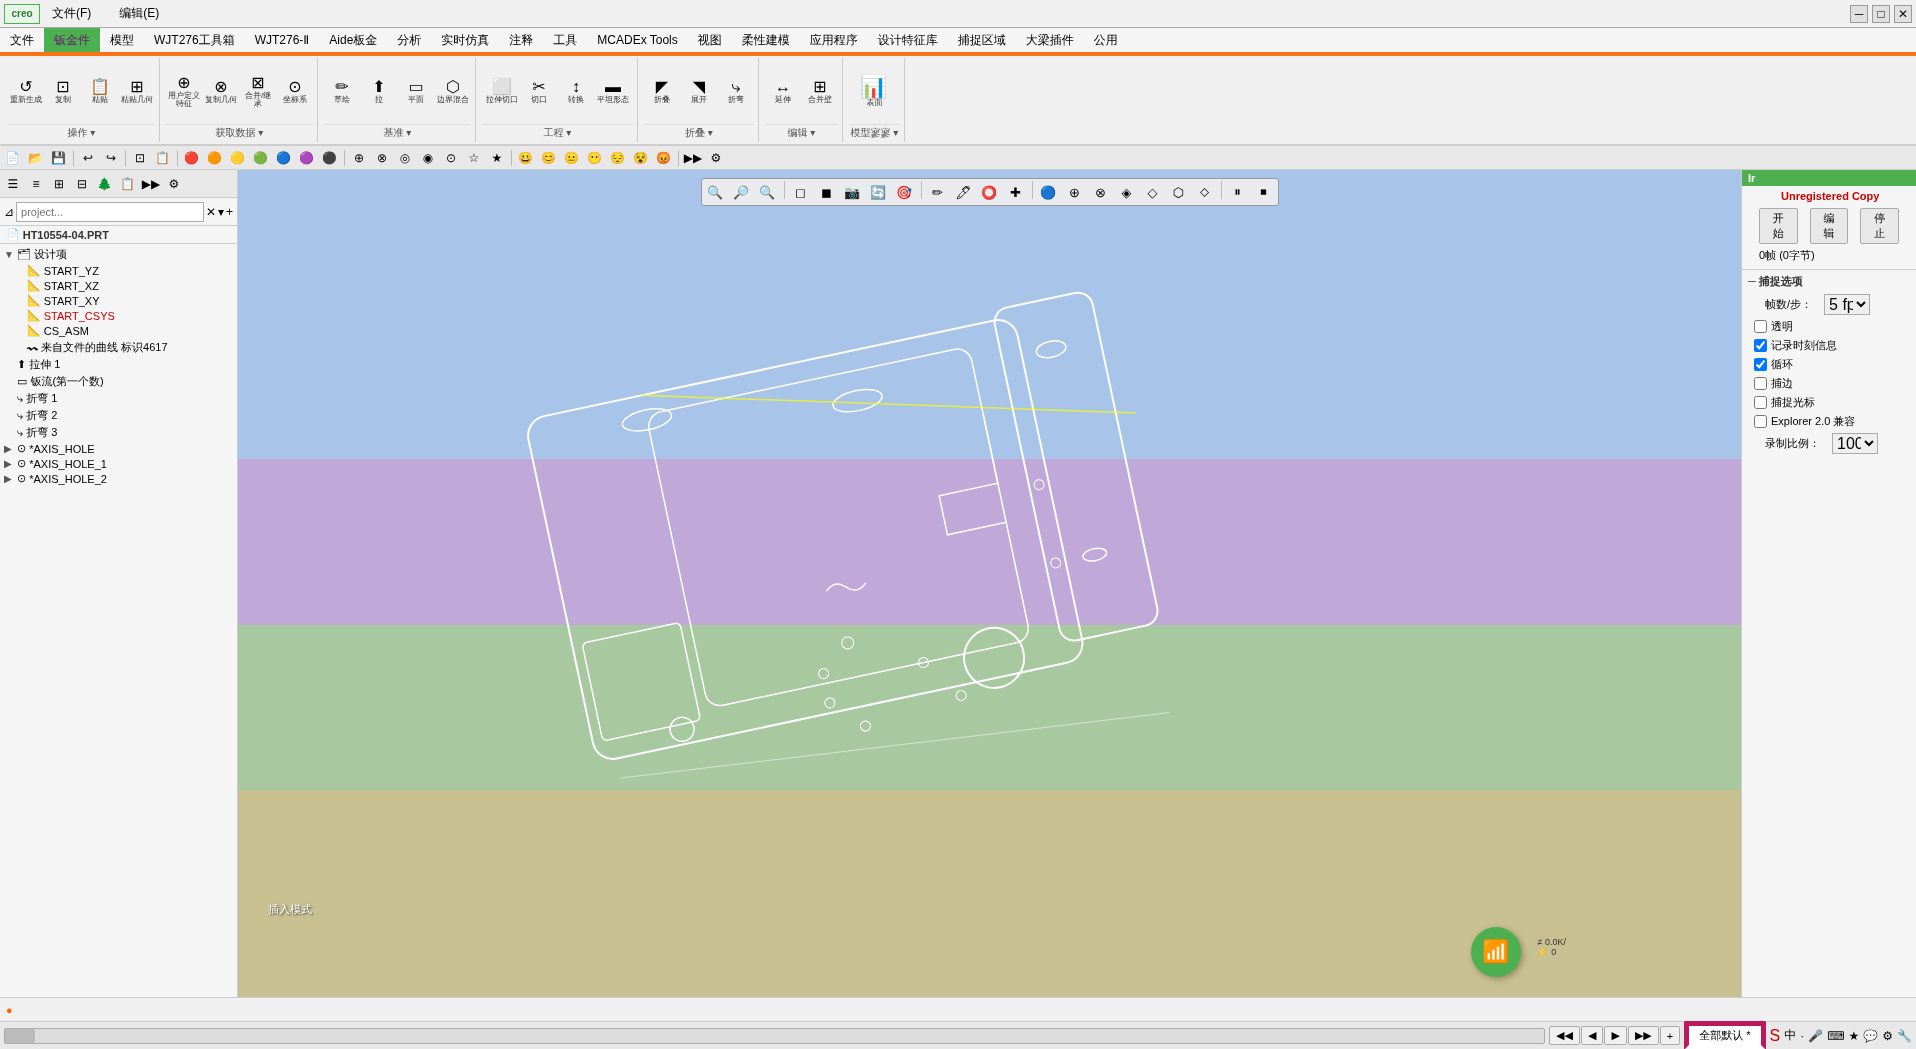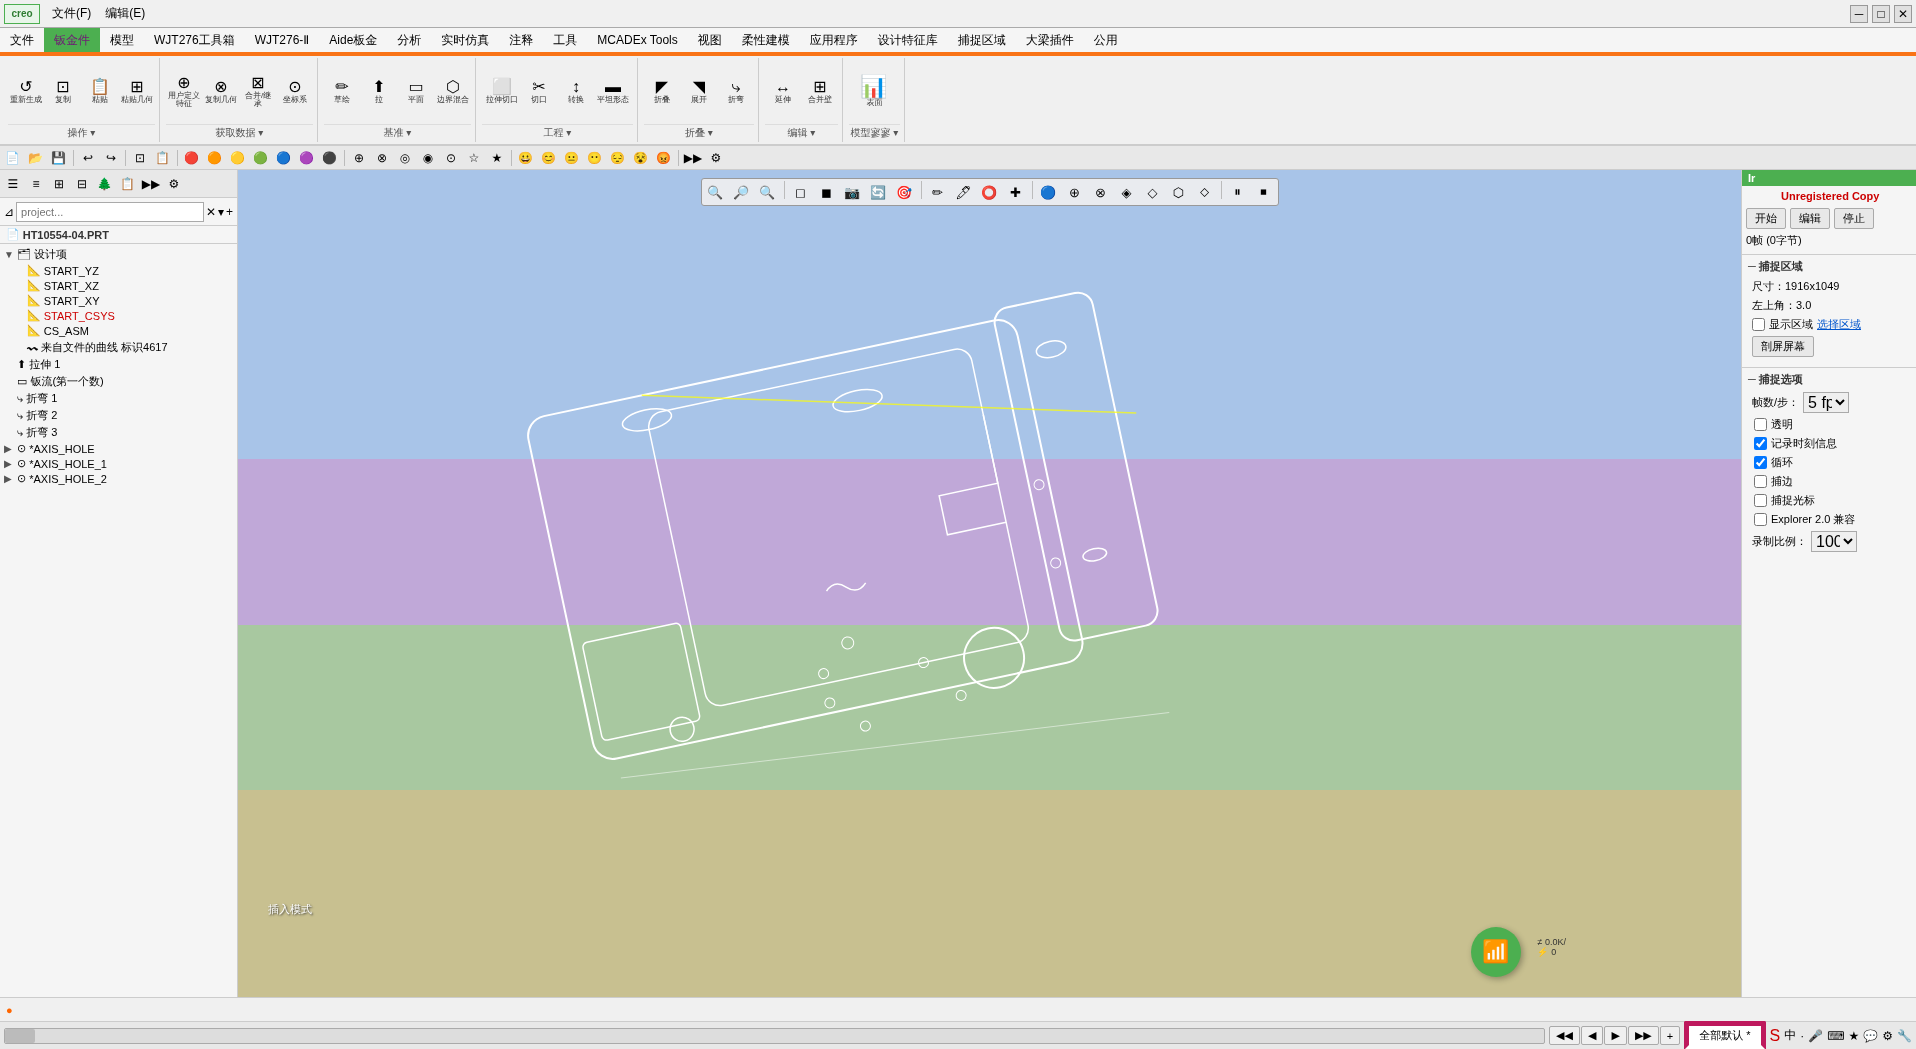--- a/index.html
+++ b/index.html
@@ -2,21 +2,21 @@
 <html><head>
   <meta charset="utf-8">
   <style>
     * { margin: 0; padding: 0; box-sizing: border-box; }
     body { width: 1916px; height: 1049px; overflow: hidden; font-family: 'Microsoft YaHei', SimSun, Arial, sans-serif; font-size: 12px; background: #d4d0c8; }
 
     
     #titlebar { height: 28px; background: #f0f0f0; display: flex; align-items: center; justify-content: space-between; border-bottom: 1px solid #aaa; padding: 0 4px; }
     #titlebar-left { display: flex; align-items: center; gap: 6px; }
     #titlebar-logo { width: 36px; height: 20px; background: #e8f5e9; border: 1px solid #4caf50; display: flex; align-items: center; justify-content: center; font-size: 10px; color: #2e7d32; font-weight: bold; }
-    #titlebar-menus { display: flex; gap: 2px; }
+    #titlebar-menus { display: flex; gap: 16px; }
     .titlebar-menu { padding: 2px 6px; font-size: 12px; cursor: pointer; }
     #titlebar-right { display: flex; align-items: center; gap: 4px; }
     .win-btn { width: 18px; height: 18px; display: flex; align-items: center; justify-content: center; font-size: 12px; cursor: pointer; border: 1px solid #999; background: #e0e0e0; }
 
     
     #menubar { height: 28px; background: #f5f5f5; display: flex; align-items: flex-end; border-bottom: 4px solid #f97316; }
     .menu-tab { padding: 4px 10px; font-size: 12px; cursor: pointer; height: 100%; display: flex; align-items: center; }
     .menu-tab.highlight { background: #4caf50; color: #701a75; }
 
     
@@ -54,21 +54,21 @@
     #viewport-canvas { width: 100%; height: 100%; background: linear-gradient(to bottom, #a8c4e8 0%, #a8c4e8 35%, #c0a8d8 35%, #c0a8d8 55%, #a8c8a0 55%, #a8c8a0 75%, #c8c090 75%, #c8c090 100%); position: relative; }
     #viewport-toolbar { position: absolute; top: 8px; left: 50%; transform: translateX(-50%); display: flex; gap: 2px; background: rgba(240,240,240,0.9); border: 1px solid #999; border-radius: 3px; padding: 2px; z-index: 10; }
     .vp-btn { width: 24px; height: 22px; display: flex; align-items: center; justify-content: center; cursor: pointer; font-size: 13px; border: 1px solid transparent; border-radius: 2px; }
     .vp-separator { width: 1px; height: 18px; background: #bbb; margin: 0 2px; }
     #model-label { position: absolute; bottom: 80px; left: 30px; color: white; font-size: 11px; text-shadow: 1px 1px 2px #333; }
 
     
     #right-panel { width: 175px; background: #f5f5f5; border-left: 1px solid #ccc; font-size: 11px; overflow-y: auto; }
     #right-panel-title { background: #4caf50; color: white; padding: 2px 6px; font-size: 11px; font-weight: bold; }
     .rp-unregistered { color: #cc0000; font-weight: bold; padding: 4px 6px; font-size: 11px; margin-left: 33px; }
-    .rp-row { display: flex; align-items: center; padding: 2px 4px; gap: 4px; }
+    .rp-row { display: flex; align-items: center; padding: 2px 17px; gap: 12px; }
     .rp-btn { padding: 2px 8px; border: 1px solid #aaa; background: #e8e8e8; cursor: pointer; font-size: 11px; border-radius: 2px; }
     .rp-section { border-top: 1px solid #ccc; margin-top: 4px; padding: 4px 6px; }
     .rp-section-title { font-weight: bold; color: #333; margin-bottom: 3px; }
     .rp-checkbox-row { display: flex; align-items: center; gap: 4px; padding: 2px 6px; }
     .rp-select { width: 46px; font-size: 16px; border: 1px solid #aaa; }
 
     
     #statusbar { height: 24px; background: #f0f0f0; border-top: 1px solid #ccc; display: flex; align-items: center; padding: 0 6px; gap: 4px; font-size: 11px; overflow: hidden; }
     #status-text { flex: 1; font-size: 10px; color: #333; overflow: hidden; text-overflow: ellipsis; white-space: nowrap; }
 
@@ -492,37 +492,20 @@
     <div class="rp-unregistered">Unregistered Copy</div>
     <div class="rp-row">
       <button class="rp-btn">开始</button>
       <button class="rp-btn">编辑</button>
       <button class="rp-btn">停止</button>
     </div>
     <div class="rp-row">
       <span>0帧 (0字节)</span>
     </div>
 
-    <div class="rp-section">
-      <div class="rp-section-title">─ <span>捕捉区域</span></div>
-      <div class="rp-row">
-        <span>尺寸：1916x1049</span>
-      </div>
-      <div class="rp-row">
-        <span>左上角：3.0</span>
-      </div>
-      <div class="rp-row">
-        <input type="checkbox" style="">
-        <span>显示区域</span>
-        <span style="color:#0055cc; text-decoration:underline; cursor:pointer;">选择区域</span>
-      </div>
-      <div class="rp-row">
-        <button class="rp-btn">剖屏屏幕</button>
-      </div>
-    </div>
 
     <div class="rp-section">
       <div class="rp-section-title">─ <span>捕捉选项</span></div>
       <div class="rp-row">
         <span>帧数/步：</span>
         <select class="rp-select">
           <option>5 fps</option>
           <option>10 fps</option>
           <option>15 fps</option>
           <option>30 fps</option>

